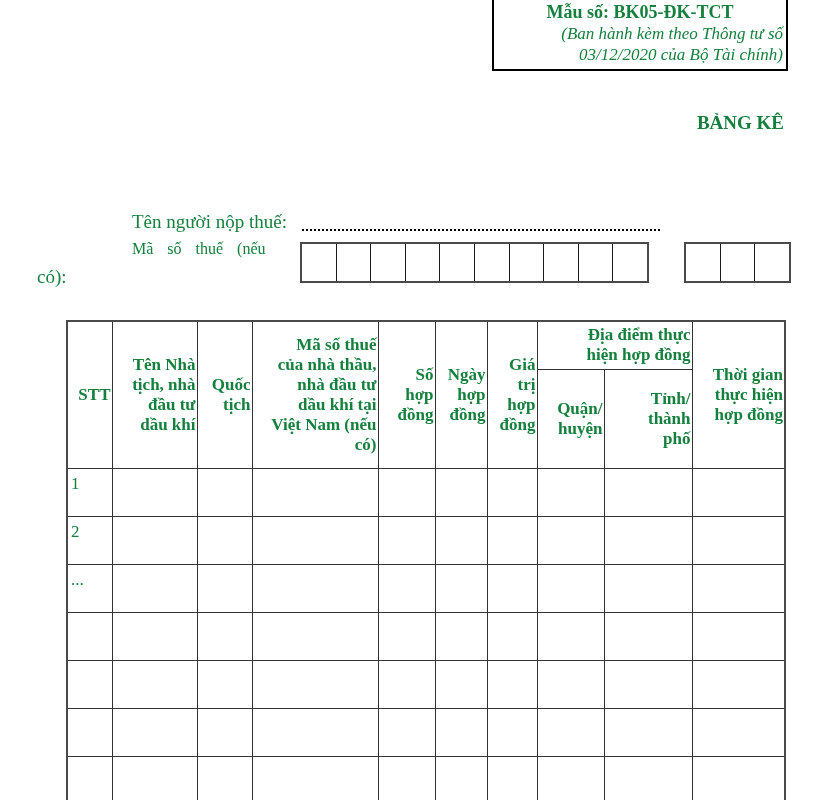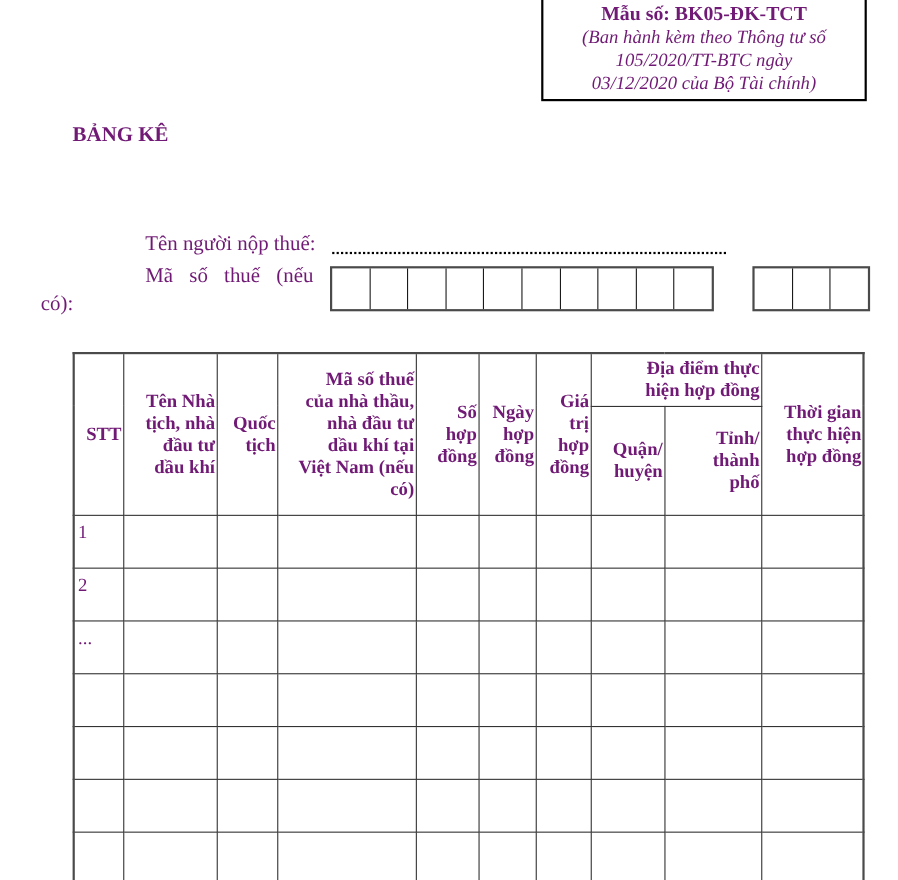--- a/index.html
+++ b/index.html
@@ -1,44 +1,44 @@
 <!DOCTYPE html>
 <html><head>
 <meta charset="utf-8">
 <style>
   html,body { margin:0; padding:0; background:#fff; }
   .page {
     position:relative; width:816px; height:800px; overflow:hidden;
-    background:#fff; color:#701a75;
+    background:#fff; color:#15803d;
     font-family:"Liberation Serif","DejaVu Serif",serif;
   }
   
   .ref-box {
     position:absolute; left:492px; top:-8px; width:296px;
     border:2.5px solid #000; box-sizing:border-box;
     text-align:center; padding:8px 3px 4px 3px;
   }
   .ref-title { font-weight:bold; font-size:18px; line-height:21px; }
-  .ref-line  { font-style:italic; font-size:17px; line-height:21px; }
-
-  
-  .doc-heading { position:absolute; left:66px; top:109px; width:718px; text-align:left; }
+  .ref-line  { font-style:italic; font-size:17px; line-height:21px;text-align:right; }
+
+  
+  .doc-heading { position:absolute; left:66px; top:109px; width:718px; text-align:right; }
   .doc-title, .doc-subtitle { font-weight:bold; font-size:19px; line-height:27px; }
   .doc-note { font-style:italic; font-size:19px; line-height:27px; }
 
   
   .tp-row {
     position:absolute; left:132px; top:209px; width:528px;
     display:flex; align-items:flex-end; font-size:19px; line-height:26px;gap:12px;
   }
   .tp-label { white-space:nowrap; }
   .dotfill { flex:1; height:0; border-bottom:2px dotted #000; margin:0 0 4px 3px; }
 
   
-  .mst-l1 { position:absolute; left:132px; top:240px; font-size:19px; word-spacing:10px; white-space:nowrap; }
+  .mst-l1 { position:absolute; left:132px; top:240px; font-size:16px; word-spacing:10px; white-space:nowrap; }
   .mst-l2 { position:absolute; left:37px;  top:266px; font-size:19px;text-align:right; }
 
   
   .mst-group {
     position:absolute; top:242px; height:41px; display:flex;
     border:2px solid #4a4a4a; box-sizing:border-box; background:#fff;
   }
   .mst-main   { left:300px; width:349px; }
   .mst-branch { left:684px; width:107px; }
   .mst-cell { flex:1; border-right:1.5px solid #1a1a1a; }
@@ -65,21 +65,20 @@
   }
 </style>
 </head>
 <body>
 
 <div class="page">
 
   <div class="ref-box">
     <div class="ref-title">Mẫu số: BK05-ĐK-TCT</div>
     <div class="ref-line">(Ban hành kèm theo Thông tư số</div>
-    <div class="ref-line">105/2020/TT-BTC ngày</div>
     <div class="ref-line">03/12/2020 của Bộ Tài chính)</div>
   </div>
 
   <div class="doc-heading">
     <div class="doc-title">BẢNG KÊ</div>
   </div>
 
   <div class="tp-row">
     <span class="tp-label">Tên người nộp thuế:</span>
     <span class="dotfill"></span>

